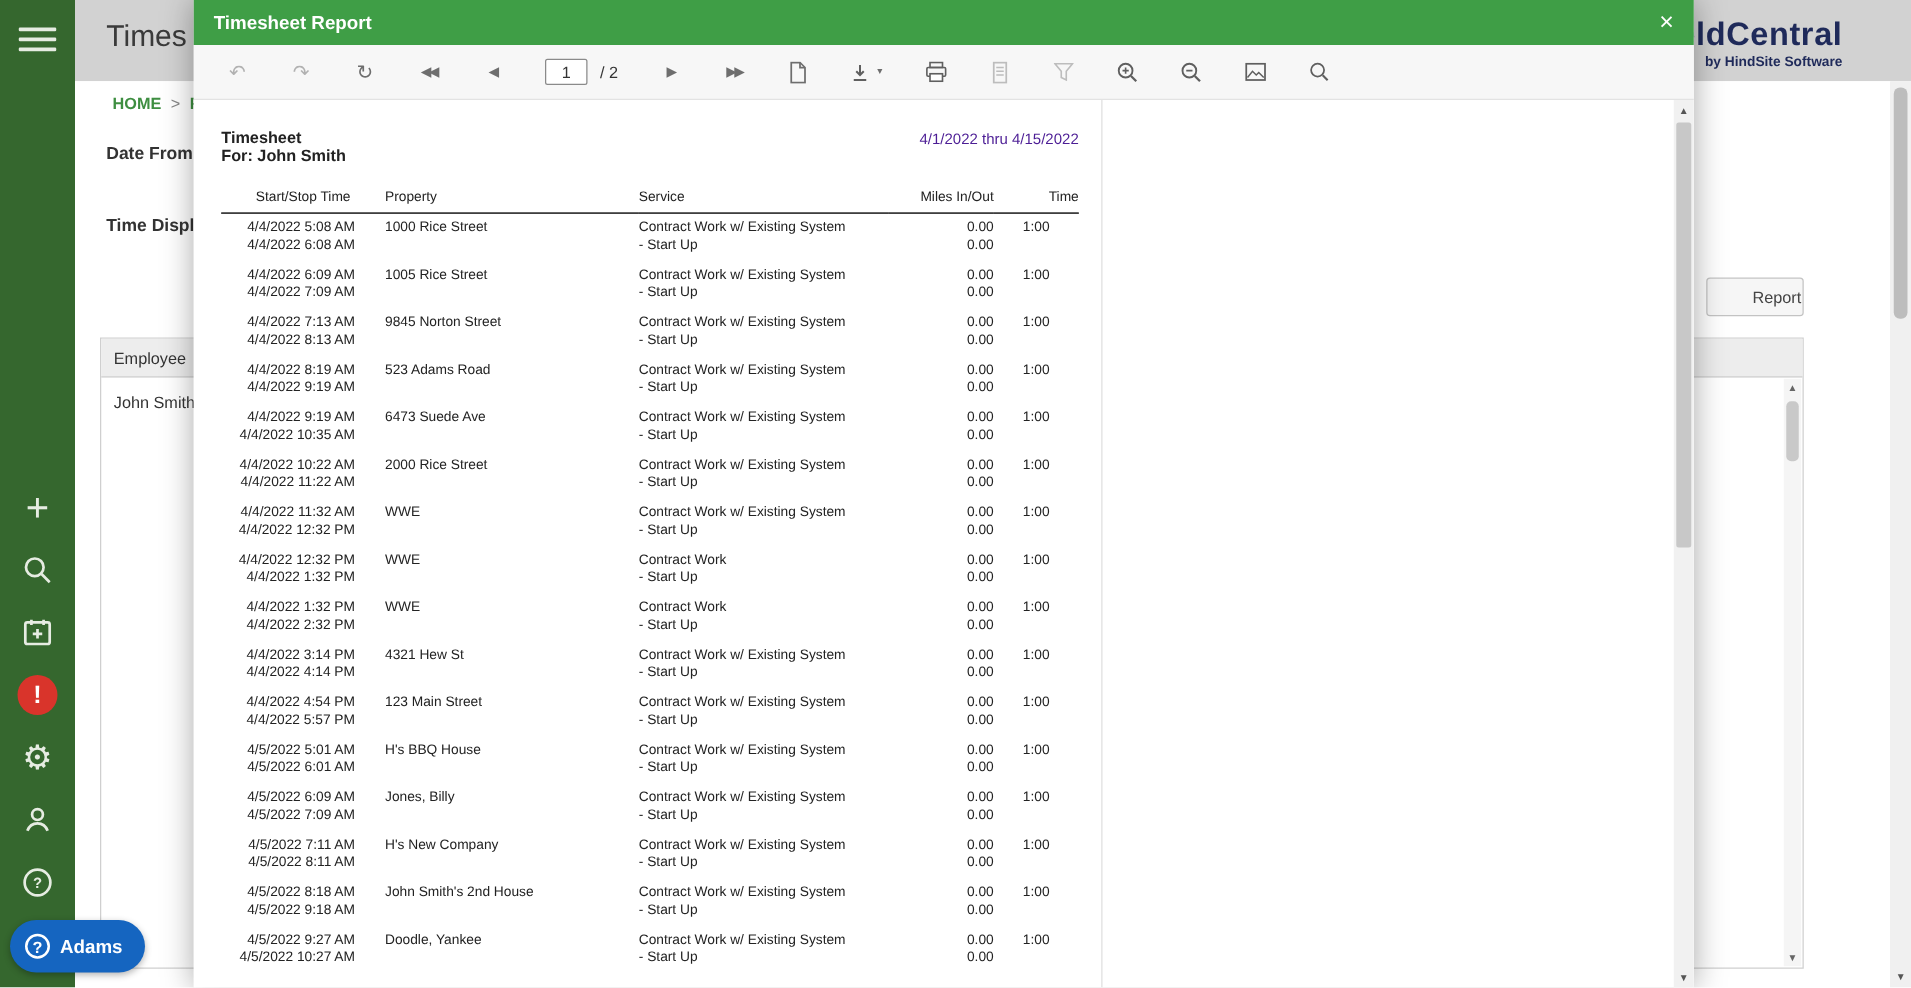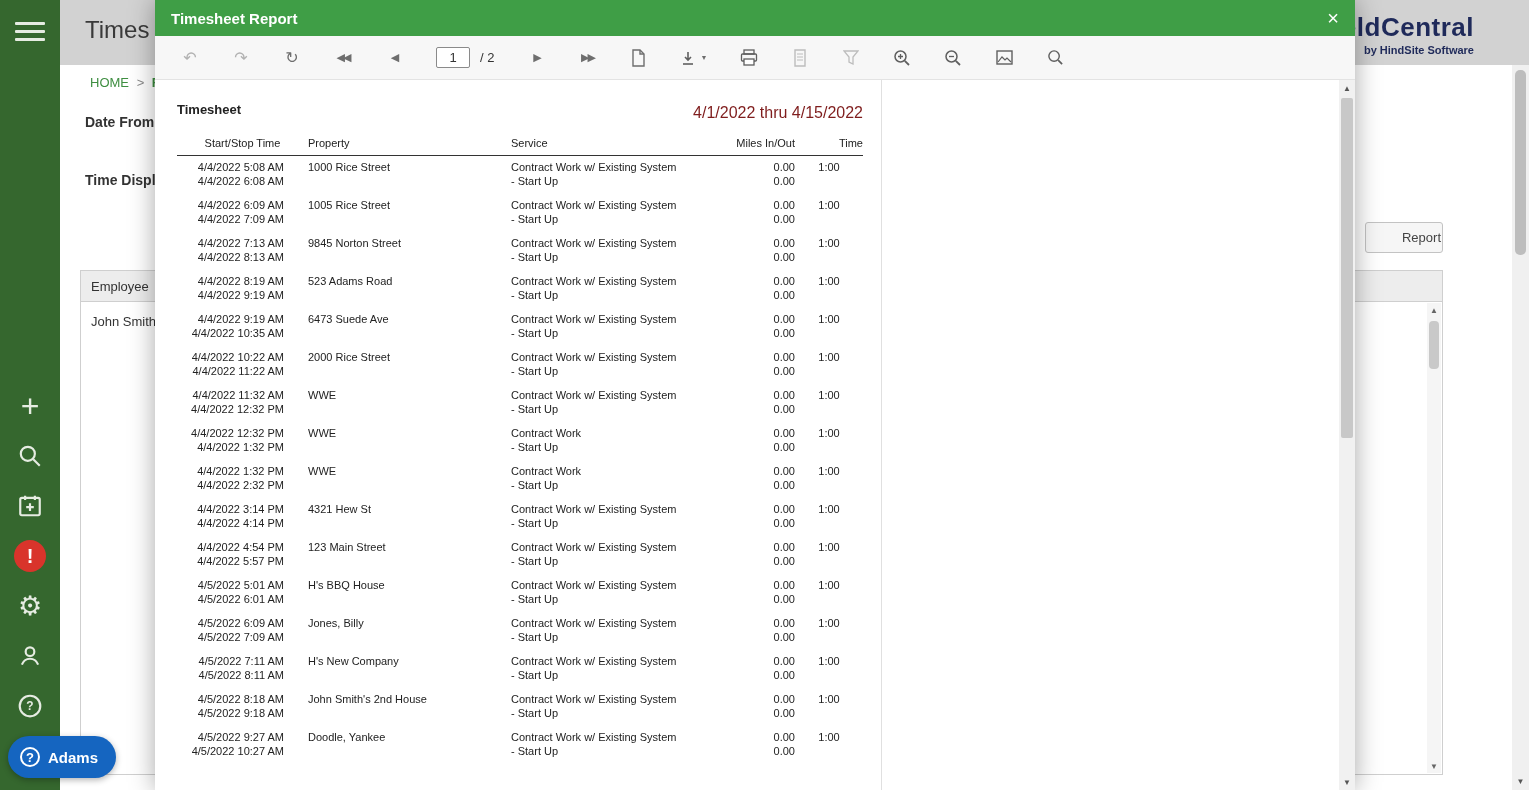--- a/index.html
+++ b/index.html
@@ -22,21 +22,21 @@
 
   
   .topbar { position:absolute; left:60px; top:0; width:1469px; height:65px; background:#d2d2d2; }
   .bg-title { position:absolute; left:25px; top:16px; font-size:24px; color:#3a3a3a; }
   .brand { position:absolute; right:55px; top:12px; text-align:right; color:var(--c-brand,#1f2a5a); }
   .brand-main { font-size:26px; font-weight:bold; letter-spacing:.5px; }
   .brand-sub { font-size:11px; font-weight:bold; margin-top:1px; }
 
   .bg-content { position:absolute; left:60px; top:65px; width:1453px; height:725px; background:#fff; }
   .breadcrumb { position:absolute; left:30px; top:10px; font-size:13px; }
-  .crumb-home { color:var(--c-breadcrumb,#3e8e41); font-weight:normal; cursor:pointer; }
+  .crumb-home { color:var(--c-breadcrumb,#3e8e41); font-weight:bold; cursor:pointer; }
   .crumb-sep { color:#888; margin:0 4px; }
   .crumb-sec { color:var(--c-breadcrumb,#3e8e41); font-weight:bold; }
   .bg-label { position:absolute; font-size:14px; font-weight:bold; color:#333; }
   .lbl-datefrom { left:25px; top:49px; }
   .lbl-timedisp { left:25px; top:107px; }
   .report-btn { position:absolute; left:1305px; top:157px; width:78px; height:31px; background:#f6f6f6; border:1px solid #c3c3c3; border-radius:3px; font-size:13px; color:#444; display:flex; align-items:center; justify-content:center; cursor:pointer;padding-left:35px; }
 
   .emp-panel { position:absolute; left:20px; top:205px; width:1363px; height:505px; border:1px solid #cfcfcf; background:#fff; }
   .emp-head { height:31px; background:#ededed; border-bottom:1px solid #cfcfcf; display:flex; align-items:center; padding-left:10px; font-size:13px; color:#333; }
   .emp-row { padding:12px 0 0 10px; font-size:13px; color:#333; }
@@ -63,21 +63,21 @@
   .page-input { width:34px; height:21px; border:1px solid #8a8a8a; border-radius:2px; font-size:13px; text-align:center; color:#333; font-family:"Liberation Sans", sans-serif; }
   .page-total { font-size:13px; color:#333; }
   .dl-caret { font-size:7px; margin-left:4px; color:#6e6e6e; }
 
   .viewer { position:absolute; left:0; top:80px; width:1200px; height:710px; background:#fff; overflow:hidden; }
   .pdf-divider { position:absolute; left:726px; top:0; width:1px; height:710px; background:#e0e0e0; }
 
   .report { position:relative; margin:22px 0 0 22px; width:686px; color:#222; }
   .rep-title { font-size:13px; font-weight:bold; line-height:15px; }
   .rep-for { font-size:13px; font-weight:bold; line-height:15px; }
-  .rep-range { position:absolute; right:0; top:2px; font-size:16px; color:#7f1d1d; }
+  .rep-range { position:absolute; right:0; top:2px; font-size:12px; color:#4c1d95; }
   .rep-table { border-collapse:collapse; width:686px; table-layout:fixed; margin-top:16px; }
   .rep-table thead th { font-weight:normal; font-size:11px; color:#222; border-bottom:1px solid #333; padding:4px 0 6px; }
   th.h-start { text-align:center; padding-right:24px; }
   th.h-prop, th.h-serv { text-align:left; }
   th.h-miles, th.h-time { text-align:right; }
   .rep-table td { vertical-align:top; font-size:11px; line-height:13.5px; padding:5px 0 6px; color:#222; }
   td.c-start { text-align:right; padding-right:24px; white-space:nowrap; }
   td.c-prop { text-align:left; }
   td.c-serv { text-align:left; }
   td.c-miles { text-align:right; }
@@ -262,20 +262,21 @@
         <svg width="17" height="17" viewBox="0 0 18 18">
             <circle cx="7.5" cy="7.5" r="5.5" fill="none" stroke="#5f5f5f" stroke-width="1.5"></circle>
             <path d="M11.8 11.8L16 16" stroke="#5f5f5f" stroke-width="1.8"></path>
           </svg>
       </button>
     </div>
 
     <div class="viewer">
       <div class="report">
         <div class="rep-title">Timesheet</div>
+        <div class="rep-for">For: John Smith</div>
         <div class="rep-range">4/1/2022 thru 4/15/2022</div>
 
         <table class="rep-table">
           <colgroup>
               <col style="width:131px">
               <col style="width:203px">
               <col style="width:200px">
               <col style="width:84px">
               <col style="width:68px">
             </colgroup>

